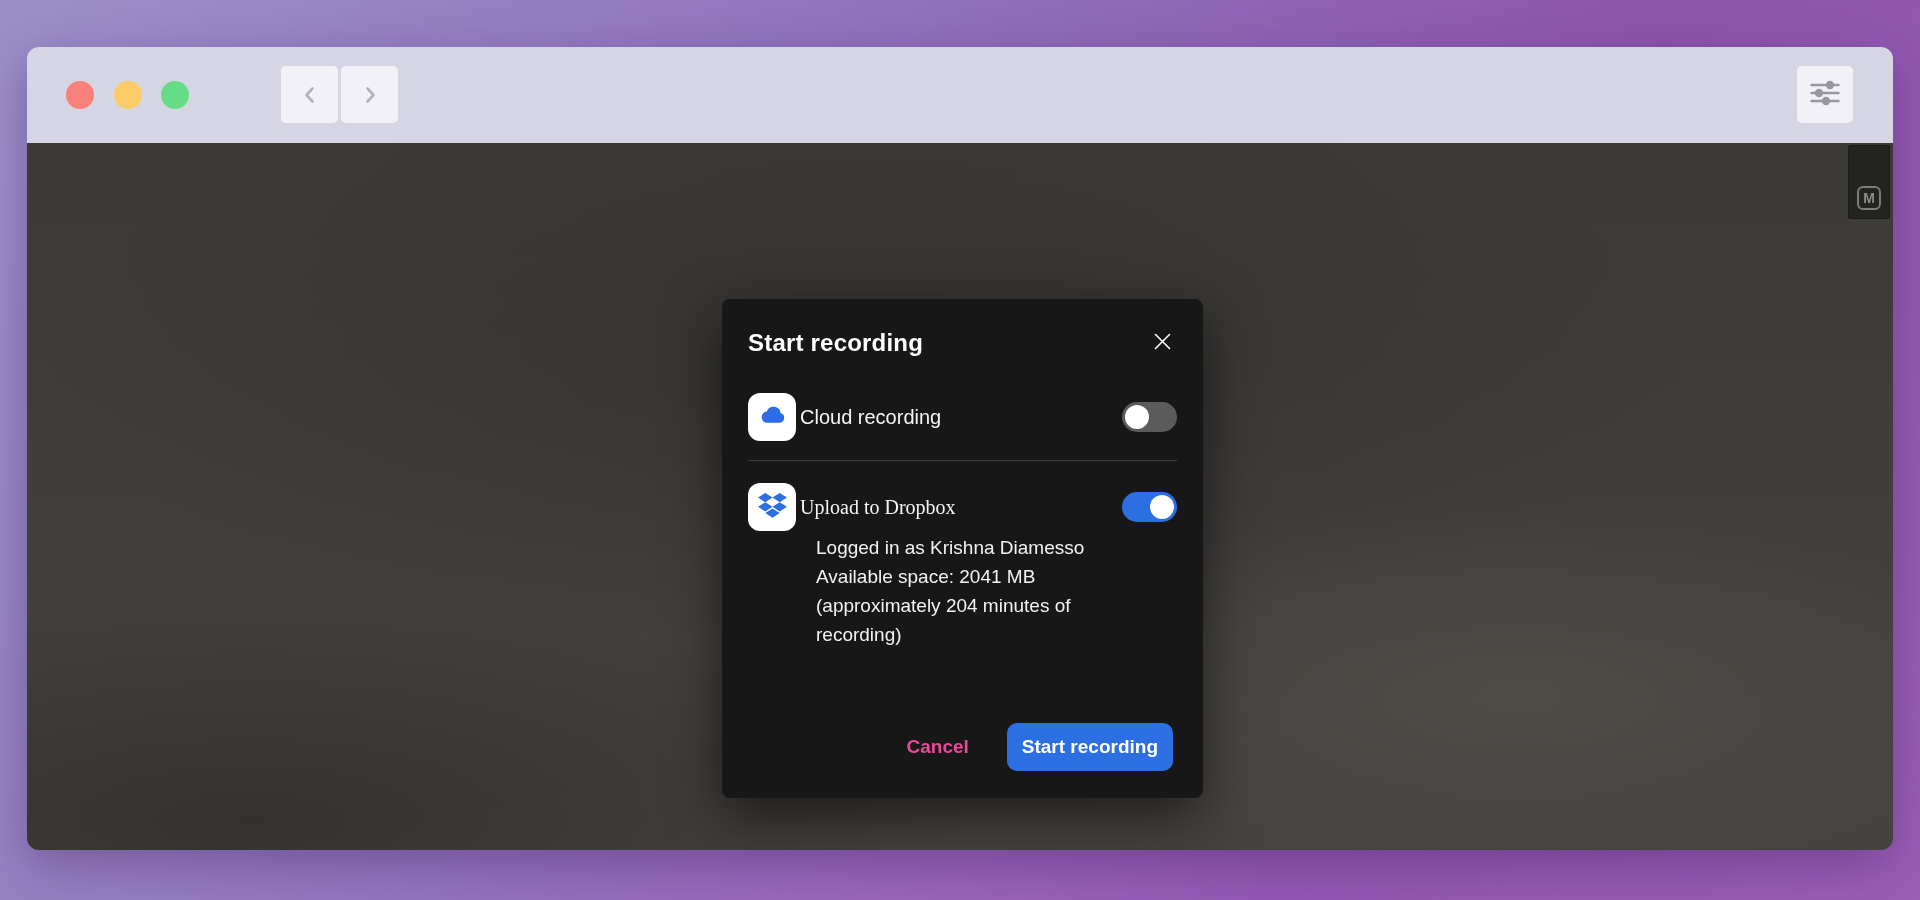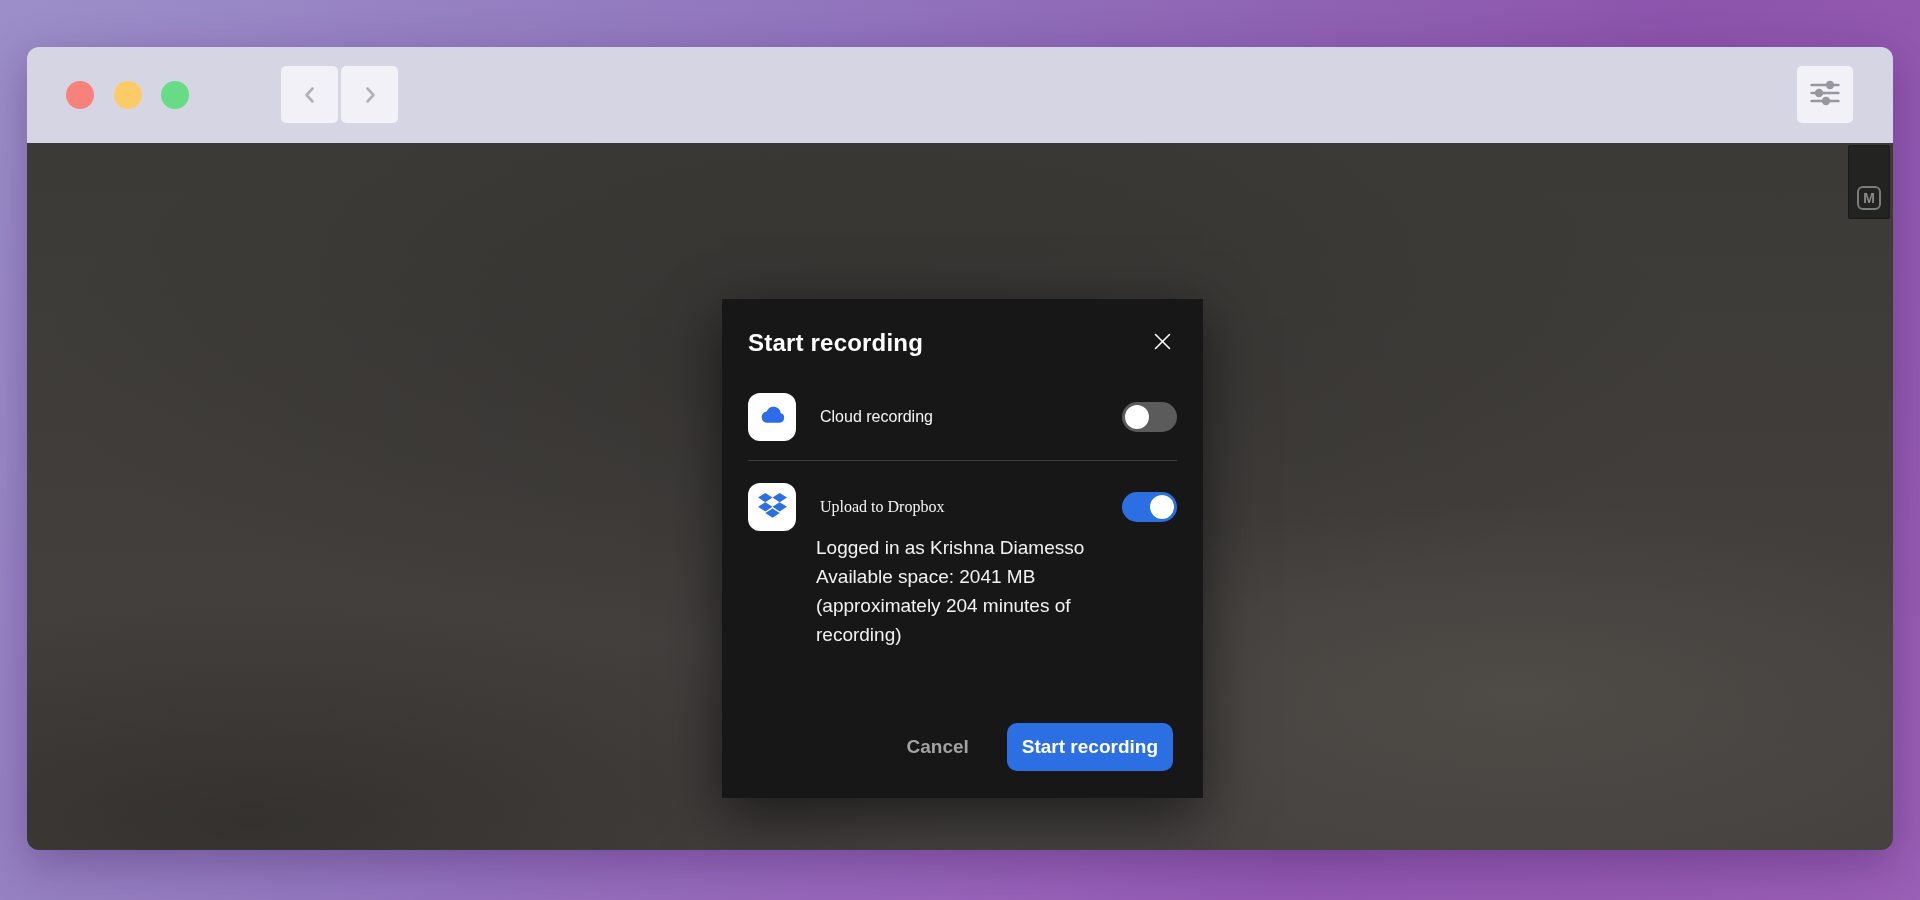--- a/index.html
+++ b/index.html
@@ -55,50 +55,50 @@
   }
   .m-badge {
     width:24px; height:24px; border:2px solid #7c7c7a; border-radius:6px;
     color:#8c8c8a; font-size:14px; font-weight:bold;
     display:flex; align-items:center; justify-content:center; cursor:pointer;
   }
 
   
   .modal {
     position:absolute; left:695px; top:156px; width:481px; height:499px;
-    background:#171717; border-radius:0;
+    background:#171717; border-radius:8px;
     box-shadow:0 18px 55px rgba(0,0,0,.55);
     padding:28px 26px 34px; color:#fff;
   }
   .modal-head { display:flex; justify-content:space-between; align-items:center; height:32px; }
   .modal-title { font-size:24px; font-weight:bold; letter-spacing:.2px; }
   .close-btn { background:none; border:none; cursor:pointer; padding:4px; display:flex; }
 
   .toggle-row { display:flex; align-items:center; margin-top:34px; height:48px; }
   .toggle-row.second { margin-top:22px;font-family:Liberation Serif, serif; }
   .app-icon {
     width:48px; height:48px; background:#fff; border-radius:12px; flex:0 0 auto;
     display:flex; align-items:center; justify-content:center;
   }
-  .row-label { margin-left:24px; font-size:16px; color:#f5f5f5; }
+  .row-label { margin-left:4px; font-size:20px; color:#f5f5f5; }
 
   .toggle { margin-left:auto; width:55px; height:30px; border-radius:15px; position:relative; cursor:pointer; border:none; }
   .toggle.off { background:#5b5b5b; }
   .toggle.on  { background:#2b6fe3; }
   .knob { position:absolute; top:3px; width:24px; height:24px; border-radius:50%; background:#fff; }
   .toggle.off .knob { left:3px; }
   .toggle.on  .knob { right:3px; }
 
   .divider { margin-top:19px; height:1px; background:#3e3e3e; }
 
   .details { margin-left:68px; margin-top:2px; width:310px; font-size:19px; line-height:29px; color:#f2f2f2; }
 
   .actions { position:absolute; right:30px; bottom:27px; display:flex; align-items:center; gap:38px; }
   .cancel-btn {
-    background:none; border:none; color:#a3a3a3; font-size:19px; font-weight:bold;
+    background:none; border:none; color:#ec4899; font-size:19px; font-weight:bold;
     font-family:"Liberation Sans",sans-serif; cursor:pointer;
   }
   .confirm-btn {
     height:48px; padding:0 15px; background:#2b6fe3; border:none; border-radius:10px;
     color:#fff; font-size:19px; font-weight:bold; font-family:"Liberation Sans",sans-serif; cursor:pointer;
   }
 </style>
 </head>
 <body>
 

